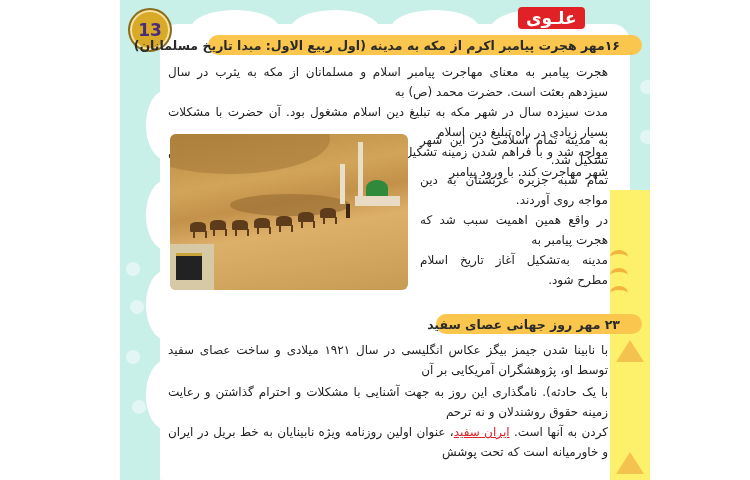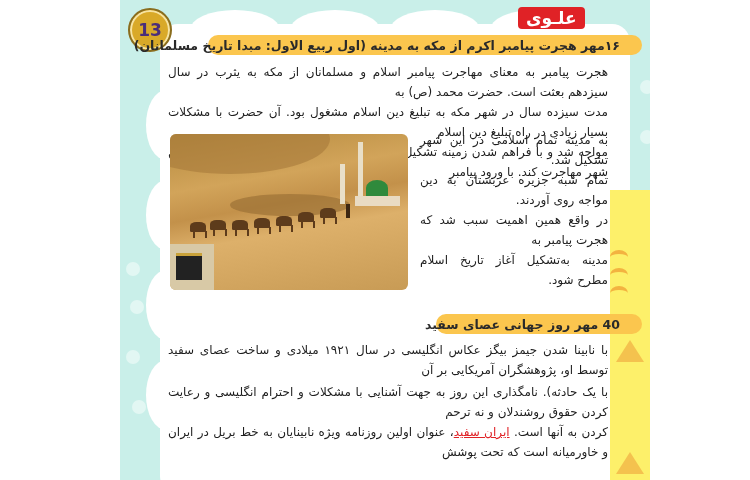--- a/index.html
+++ b/index.html
@@ -127,26 +127,26 @@
     <div class="kaaba"></div>
   </div>
 
   <div class="para" style="left:300px; top:130px; width:188px;">
     <div>به مدینه تمام اسلامی در این شهر تشکیل شد.</div>
     <div>تمام شبه جزیره عربستان به دین مواجه روی آوردند.</div>
     <div>در واقع همین اهمیت سبب شد که هجرت پیامبر به</div>
     <div>مدینه به‌تشکیل آغاز تاریخ اسلام مطرح شود.</div>
   </div>
 
-  <div class="heading-pill" style="left:316px; top:314px; width:162px;">40 مهر روز جهانی عصای سفید</div>
+  <div class="heading-pill" style="left:316px; top:314px; width:162px;">۲۳ مهر روز جهانی عصای سفید</div>
 
   <div class="para" style="left:48px; top:340px; width:440px;">
     <div>با نابینا شدن جیمز بیگز عکاس انگلیسی در سال ۱۹۲۱ میلادی و ساخت عصای سفید توسط او، پژوهشگران آمریکایی بر آن</div>
   </div>
 
   <div class="para" style="left:48px; top:382px; width:440px;">
-    <div>با یک حادثه). نامگذاری این روز به جهت آشنایی با مشکلات و احترام انگلیسی و رعایت کردن حقوق روشندلان و نه ترحم</div>
+    <div>با یک حادثه). نامگذاری این روز به جهت آشنایی با مشکلات و احترام گذاشتن و رعایت زمینه حقوق روشندلان و نه ترحم</div>
     <div>
       <span>کردن به آنها است. </span><span class="red">ایران سفید</span><span>، عنوان اولین روزنامه ویژه نابینایان به خط بریل در ایران و خاورمیانه است که تحت پوشش</span>
     </div>
 
   </div>
 </div>
 
 </body></html>

